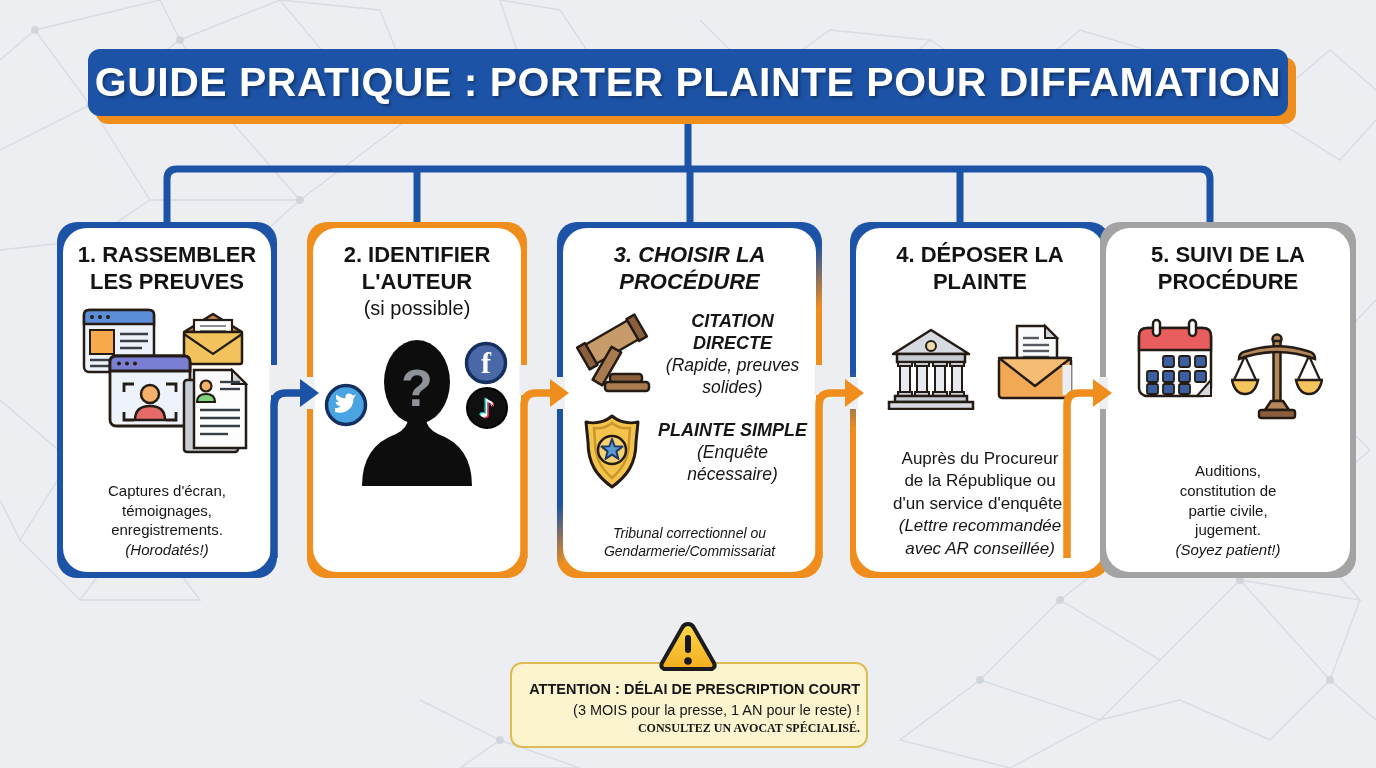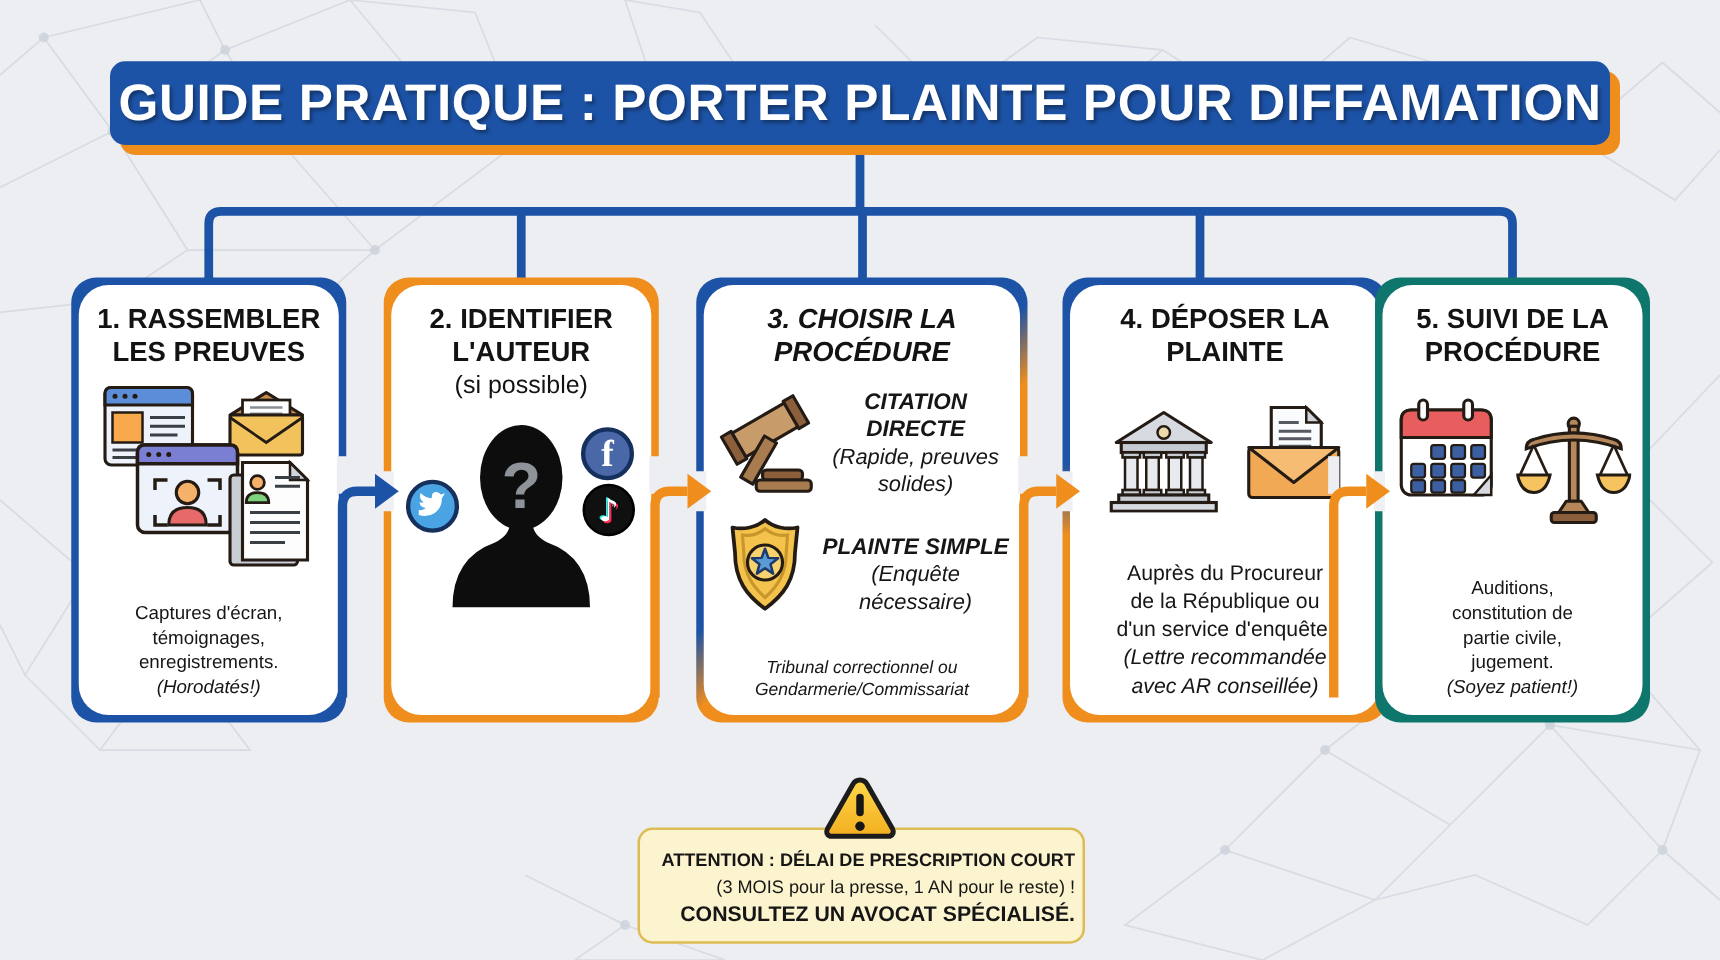--- a/index.html
+++ b/index.html
@@ -25,59 +25,59 @@
 
   
   .card{
     position:absolute; top:222px; height:356px; border-radius:20px; padding:6px;
     box-sizing:border-box; z-index:2;
   }
   .c1{left:57px;  width:220px; background:#1d53a6;}
   .c2{left:307px; width:220px; background:#ef8e1d;}
   .c3{left:557px; width:265px; background:linear-gradient(135deg,#1d53a6 46%,#ef8e1d 56%);font-style:italic;}
   .c4{left:850px; width:260px; background:linear-gradient(180deg,#1d53a6 42%,#ef8e1d 58%);}
-  .c5{left:1100px;width:220px; background:#0f766e;}
+  .c5{left:1100px;width:256px; background:#a3a3a3;}
   .card-inner{
     width:100%; height:100%; background:#fff; border-radius:24px; box-sizing:border-box;
     display:flex; flex-direction:column; align-items:center; padding:14px 6px 12px;
   }
   .card-title{margin:0; font-size:22px; font-weight:bold; line-height:1.22; text-align:center; color:#131313;}
   .card-subtitle{font-size:20px; font-weight:normal;}
   .body-text{margin-top:auto; text-align:center; font-size:15px; line-height:1.32; color:#161616;}
   .note-line{font-style:italic;}
 
   .evidence-grid{position:relative; width:170px; height:150px; margin-top:12px;}
   .ev{position:absolute;}
 
   .author-figure{position:relative; width:200px; height:152px; margin-top:14px;}
   .af{position:absolute;}
 
   .duo-icons{display:flex; align-items:flex-start; margin-top:26px; gap:14px;}
 
   
-  .option-row{display:flex; align-items:flex-end; width:100%; margin-top:14px;}
+  .option-row{display:flex; align-items:center; width:100%; margin-top:14px;}
   .option-icon{width:86px; flex:none; display:flex; justify-content:center;}
   .option-text{flex:1; text-align:center; line-height:1.25;}
   .option-label{font-weight:bold; font-size:18px;}
   .option-detail{font-size:17.5px;}
   .card-footer{margin-top:auto; text-align:center; font-size:14px; line-height:1.3;}
 
   
   .gutter-arrow{position:absolute; top:360px; z-index:5;}
   .ga1{left:265px;} .ga2{left:515px;} .ga3{left:810px;} .ga4{left:1058px;}
 
   
   .warning-box{
     position:absolute; left:510px; top:662px; width:358px; box-sizing:border-box;
     background:#fcf3cf; border:2.5px solid #ddbc55; border-radius:12px;
     padding:15px 6px 9px; text-align:right; z-index:4; line-height:1.42;
   }
   .warn-heading{font-weight:bold; font-size:14.5px;}
   .warn-detail{font-size:14.5px;}
-  .warn-footer{font-weight:bold; font-size:17px;}
+  .warn-footer{font-weight:bold; font-size:12px;font-family:Liberation Serif, serif;}
   .warning-triangle{position:absolute; left:659px; top:620px; z-index:6;}
 </style>
 </head>
 <body>
 
 <div class="canvas">
 
   <svg class="bg-pattern" width="1376" height="768" viewBox="0 0 1376 768">
     <g stroke="#ccd2db" stroke-width="1.4" fill="none" opacity="0.65">
       <path d="M0,150 L90,105 L35,30 L0,60 M90,105 L180,40 L160,0 M35,30 L160,0 M90,105 L230,120 L180,40 M230,120 L330,60 L280,0 L180,40 M330,60 L420,110 L380,10 L280,0 M230,120 L300,200 L150,200 L90,105 M300,200 L420,110 M420,110 L520,60 L500,0 M520,60 L620,100 L560,10 L500,0 M0,250 L90,240 L150,200 M90,240 L200,290 L300,200"></path>

